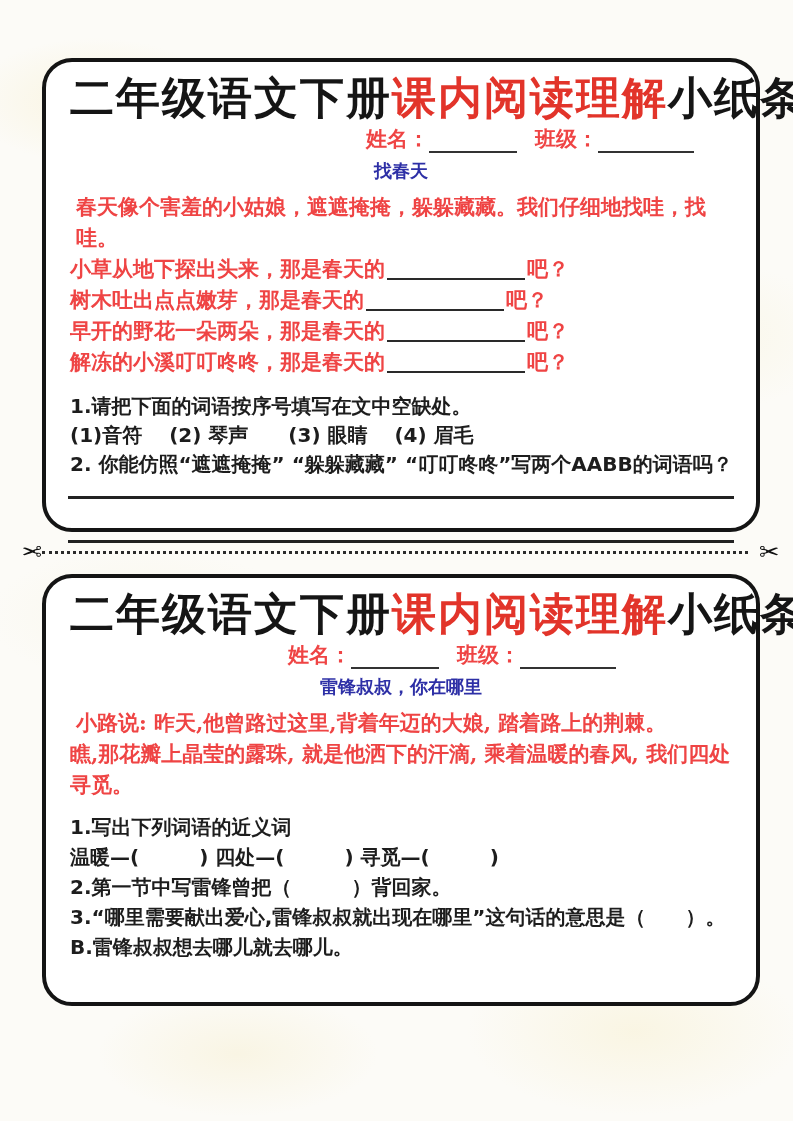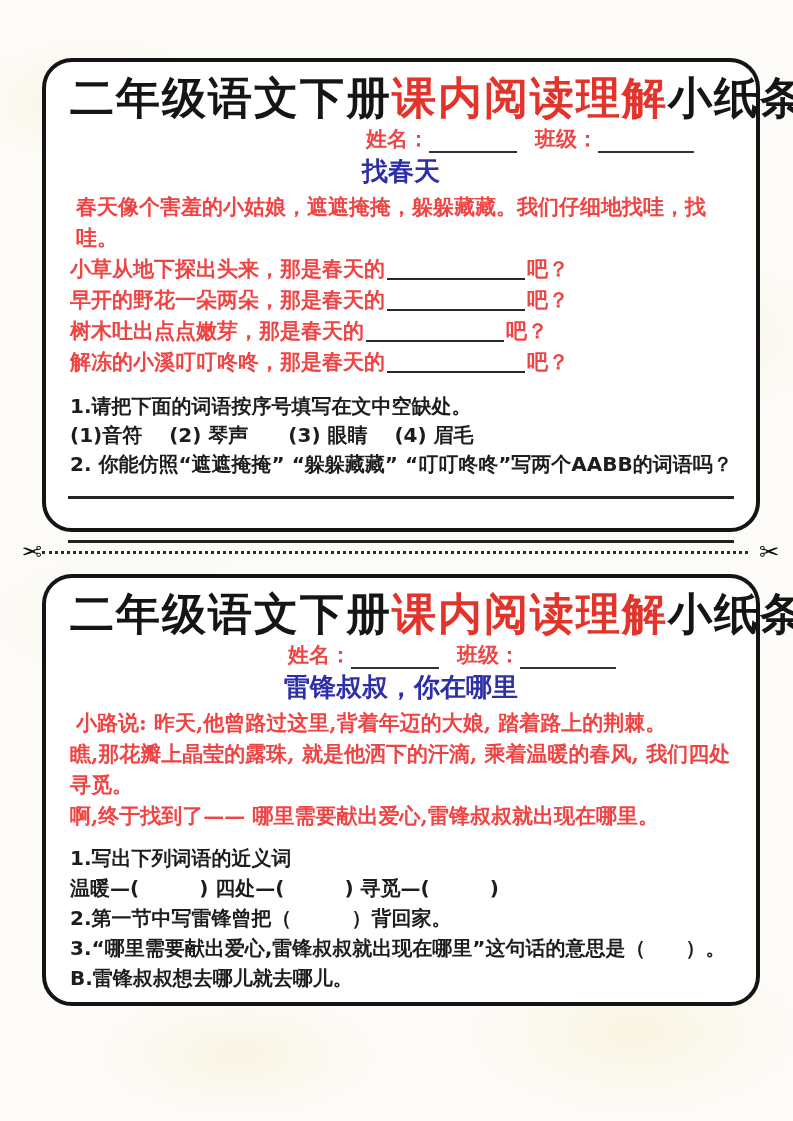--- a/index.html
+++ b/index.html
@@ -61,21 +61,21 @@
     border-bottom: 2px solid #333;
     height: 20px;
   }
   .u-blank.name  { width: 88px;  margin-right: 18px; }
   .u-blank.class { width: 96px; }
 
   .slip-title {
     text-align: center;
     font-family: "DejaVu Serif", serif;
     font-weight: 700;
-    font-size: 26px;
+    font-size: 18px;
     line-height: 32px;
     color: #2d2fa6;
     margin: 2px 0 4px 0;
   }
 
   .passage {
     font-family: "DejaVu Serif", serif;
     font-size: 21px;
     line-height: 31px;
     color: #ef4444;
@@ -147,24 +147,24 @@
     </div>
 
     <div class="slip-title">找春天</div>
 
     <div class="passage">
       <div class="indent">春天像个害羞的小姑娘，遮遮掩掩，躲躲藏藏。我们仔细地找哇，找哇。</div>
       <div>
         <span>小草从地下探出头来，那是春天的</span><span class="fill-blank"></span><span>吧？</span>
       </div>
       <div>
+        <span>树木吐出点点嫩芽，那是春天的</span><span class="fill-blank"></span><span>吧？</span>
+      </div>
+      <div>
         <span>早开的野花一朵两朵，那是春天的</span><span class="fill-blank"></span><span>吧？</span>
-      </div>
-      <div>
-        <span>树木吐出点点嫩芽，那是春天的</span><span class="fill-blank"></span><span>吧？</span>
       </div>
       <div>
         <span>解冻的小溪叮叮咚咚，那是春天的</span><span class="fill-blank"></span><span>吧？</span>
       </div>
     </div>
 
     <div class="questions">
       <div class="q-line">1.请把下面的词语按序号填写在文中空缺处。</div>
       <div class="q-line">(1)音符　 (2) 琴声　　(3) 眼睛　 (4) 眉毛</div>
       <div class="q-line">2. 你能仿照“遮遮掩掩” “躲躲藏藏” “叮叮咚咚”写两个AABB的词语吗？</div>
@@ -189,21 +189,20 @@
       <span class="u-blank name"></span>
       <span>班级：</span>
       <span class="u-blank class"></span>
     </div>
 
     <div class="slip-title">雷锋叔叔，你在哪里</div>
 
     <div class="passage">
       <div class="indent">小路说: 昨天,他曾路过这里,背着年迈的大娘, 踏着路上的荆棘。</div>
       <div>瞧,那花瓣上晶莹的露珠, 就是他洒下的汗滴, 乘着温暖的春风, 我们四处寻觅。</div>
-      <div>啊,终于找到了—— 哪里需要献出爱心,雷锋叔叔就出现在哪里。</div>
     </div>
 
     <div class="questions">
       <div class="q-line">1.写出下列词语的近义词</div>
       <div class="q-line">温暖—(　　　) 四处—(　　　)  寻觅—(　　　)</div>
       <div class="q-line">2.第一节中写雷锋曾把（　　　）背回家。</div>
       <div class="q-line">3.“哪里需要献出爱心,雷锋叔叔就出现在哪里”这句话的意思是（　　）。</div>
       <div class="q-line">B.雷锋叔叔想去哪儿就去哪儿。</div>
     </div>
   </div>

